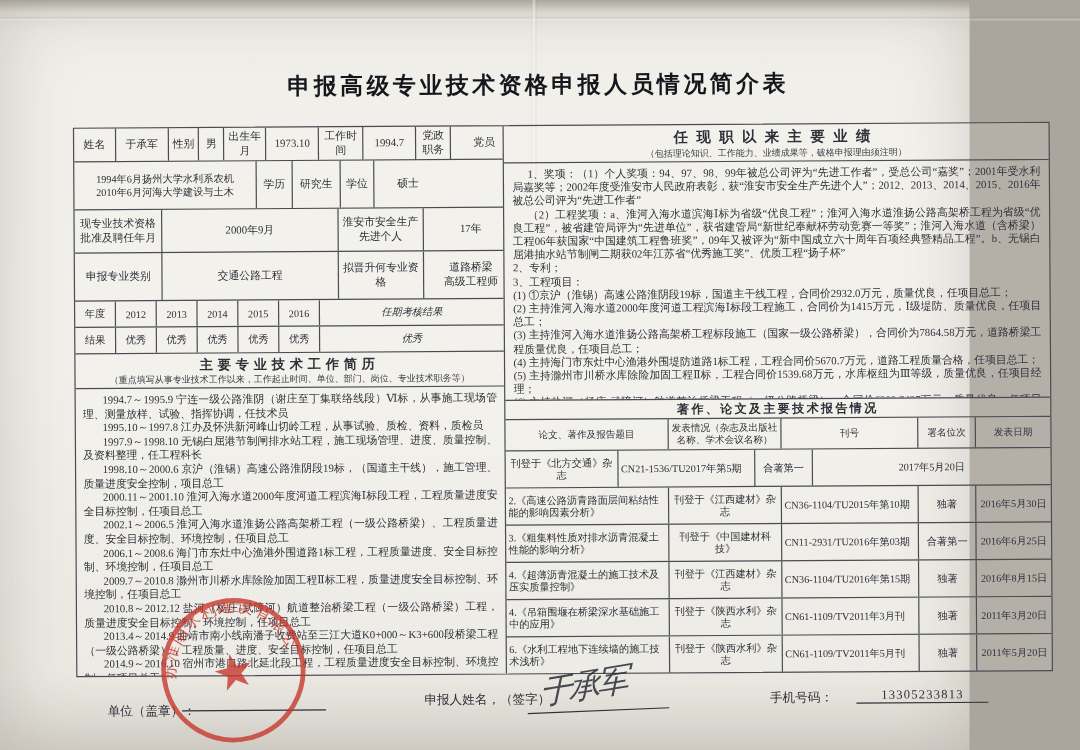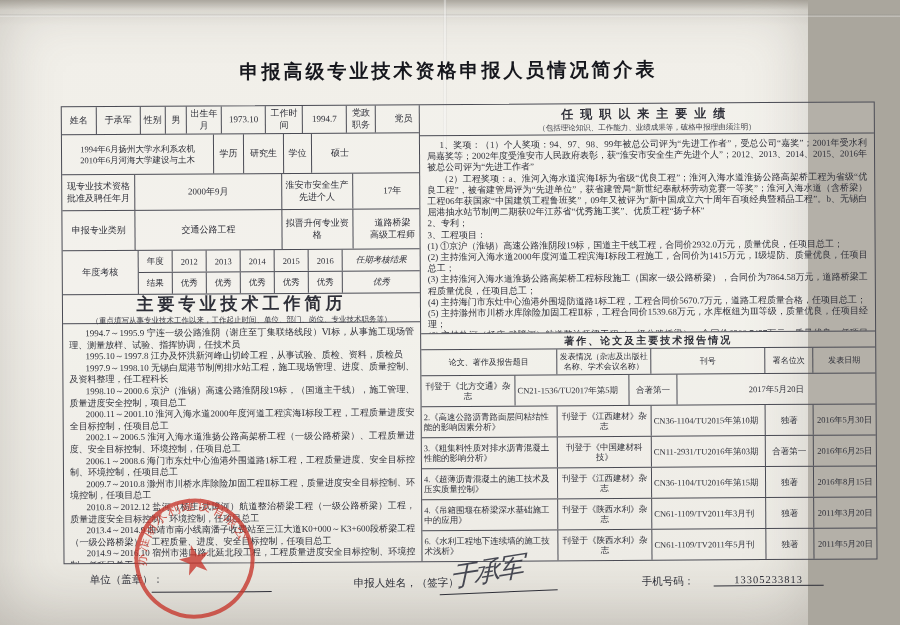--- a/index.html
+++ b/index.html
@@ -55,21 +55,21 @@
   .small{font-size:8.5px}
   .twoline{white-space:pre-line}
 
   .assess{flex:1;display:flex;flex-direction:column;}
   .assess .arow{display:flex;flex:1;}
   .assess .arow.top{border-bottom:1px solid var(--line);}
   .acell{width:34px;border-right:1px solid var(--line);display:flex;align-items:center;justify-content:center;font-size:8.5px;box-sizing:border-box;}
   .acell.term{flex:1;border-right:none;font-style:italic;}
 
   .resume-hdr{height:28px;border-bottom:1px solid var(--line);display:flex;flex-direction:column;align-items:center;justify-content:center;}
-  .resume-hdr .h{font-size:17px;font-weight:bold;letter-spacing:4px;}
+  .resume-hdr .h{font-size:11px;font-weight:bold;letter-spacing:4px;}
   .resume-hdr .n{font-size:7.5px;color:#3a3b44;}
   .resume-body{flex:1;padding:4px 6px;overflow:hidden;}
   .resume-body p{margin:0;font-size:9px;line-height:11.6px;text-indent:1.8em;text-align:justify;}
 
   .ach-hdr{height:30px;border-bottom:1px solid var(--line);display:flex;flex-direction:column;align-items:center;justify-content:center;}
   .ach-hdr .h{font-size:12px;font-weight:bold;letter-spacing:7px;}
   .ach-hdr .n{font-size:7.5px;color:#3a3b44;}
   .ach-body{height:198px;padding:4px 7px;overflow:hidden;border-bottom:1px solid var(--line);box-sizing:border-box;}
   .ach-body p{margin:0;font-size:9px;line-height:11.2px;text-align:justify;}
   .ach-body p.ind{text-indent:1.4em;}
@@ -78,21 +78,21 @@
   .pub-colhdr{height:25px;border-bottom:1px solid var(--line);display:flex;}
   .pub-colhdr .cell{font-size:8px;}
   .pc1{width:136px}.pc2{width:94px}.pc3{width:114px}.pc4{width:48px}.pc5{flex:1;border-right:none;text-align:center;}
   .pub-rows{flex:1;display:flex;flex-direction:column;}
   .pub-row{flex:1;display:flex;border-bottom:1px solid var(--line);}
   .pub-row:last-child{border-bottom:none;}
   .pub-row .cell{font-size:8.5px;line-height:10.5px;}
   .pub-row .cell.t{justify-content:flex-start;text-align:left;}
 
   .footer{position:absolute;left:0;top:568px;width:900px;height:40px;font-size:10.5px;}
-  .f-unit{position:absolute;left:88px;top:3px;}
+  .f-unit{position:absolute;left:88px;top:16px;}
   .f-unit-line{position:absolute;left:150px;top:22px;width:120px;border-top:1px solid var(--ink);}
   .f-appl{position:absolute;left:352px;top:8px;}
   .f-sign{position:absolute;left:448px;top:-14px;font-size:27px;font-style:italic;color:#2b2d3a;
     transform:rotate(-9deg) skewX(-8deg);opacity:.85;letter-spacing:-3px;}
   .f-sign-line{position:absolute;left:438px;top:24px;width:118px;border-top:1px solid var(--ink);transform:rotate(-2deg);}
   .f-phone{position:absolute;left:640px;top:8px;}
   .f-phone-val{position:absolute;left:712px;top:8px;width:110px;text-align:center;border-bottom:1px solid var(--ink);letter-spacing:1px;}
 
   .stamp{position:absolute;left:128px;top:492px;width:130px;height:130px;opacity:.78;transform:rotate(-14deg);}
 </style>
@@ -141,21 +141,20 @@
 
         <div class="row r4">
           <div class="cell w76">申报专业类别</div>
           <div class="cell w152">交通公路工程</div>
           <div class="cell w74">拟晋升何专业资格</div>
           <div class="cell w56 last twoline">道路桥梁
 高级工程师</div>
         </div>
 
         <div class="row r5">
-          <div class="cell w76">年度考核</div>
           <div class="assess">
             <div class="arow top">
               <div class="acell">年度</div>
               <div class="acell">2012</div>
               <div class="acell">2013</div>
               <div class="acell">2014</div>
               <div class="acell">2015</div>
               <div class="acell">2016</div>
               <div class="acell term">任期考核结果</div>
             </div>

